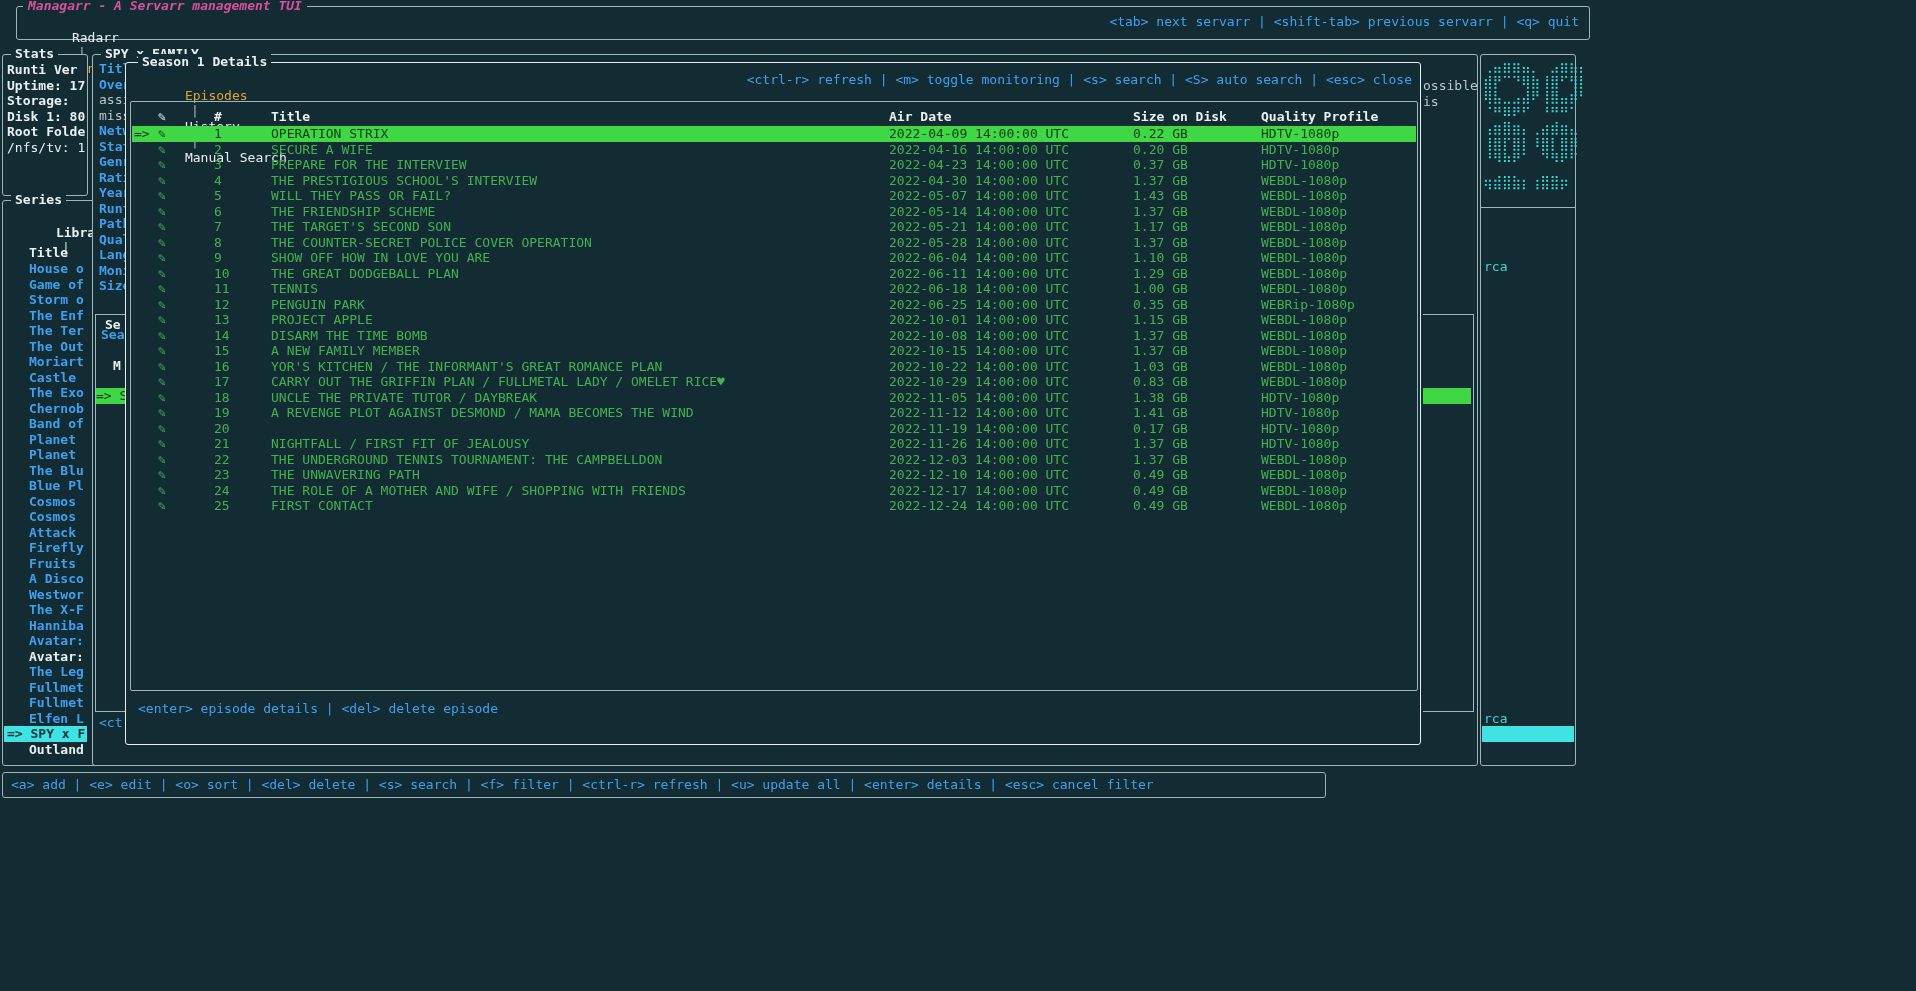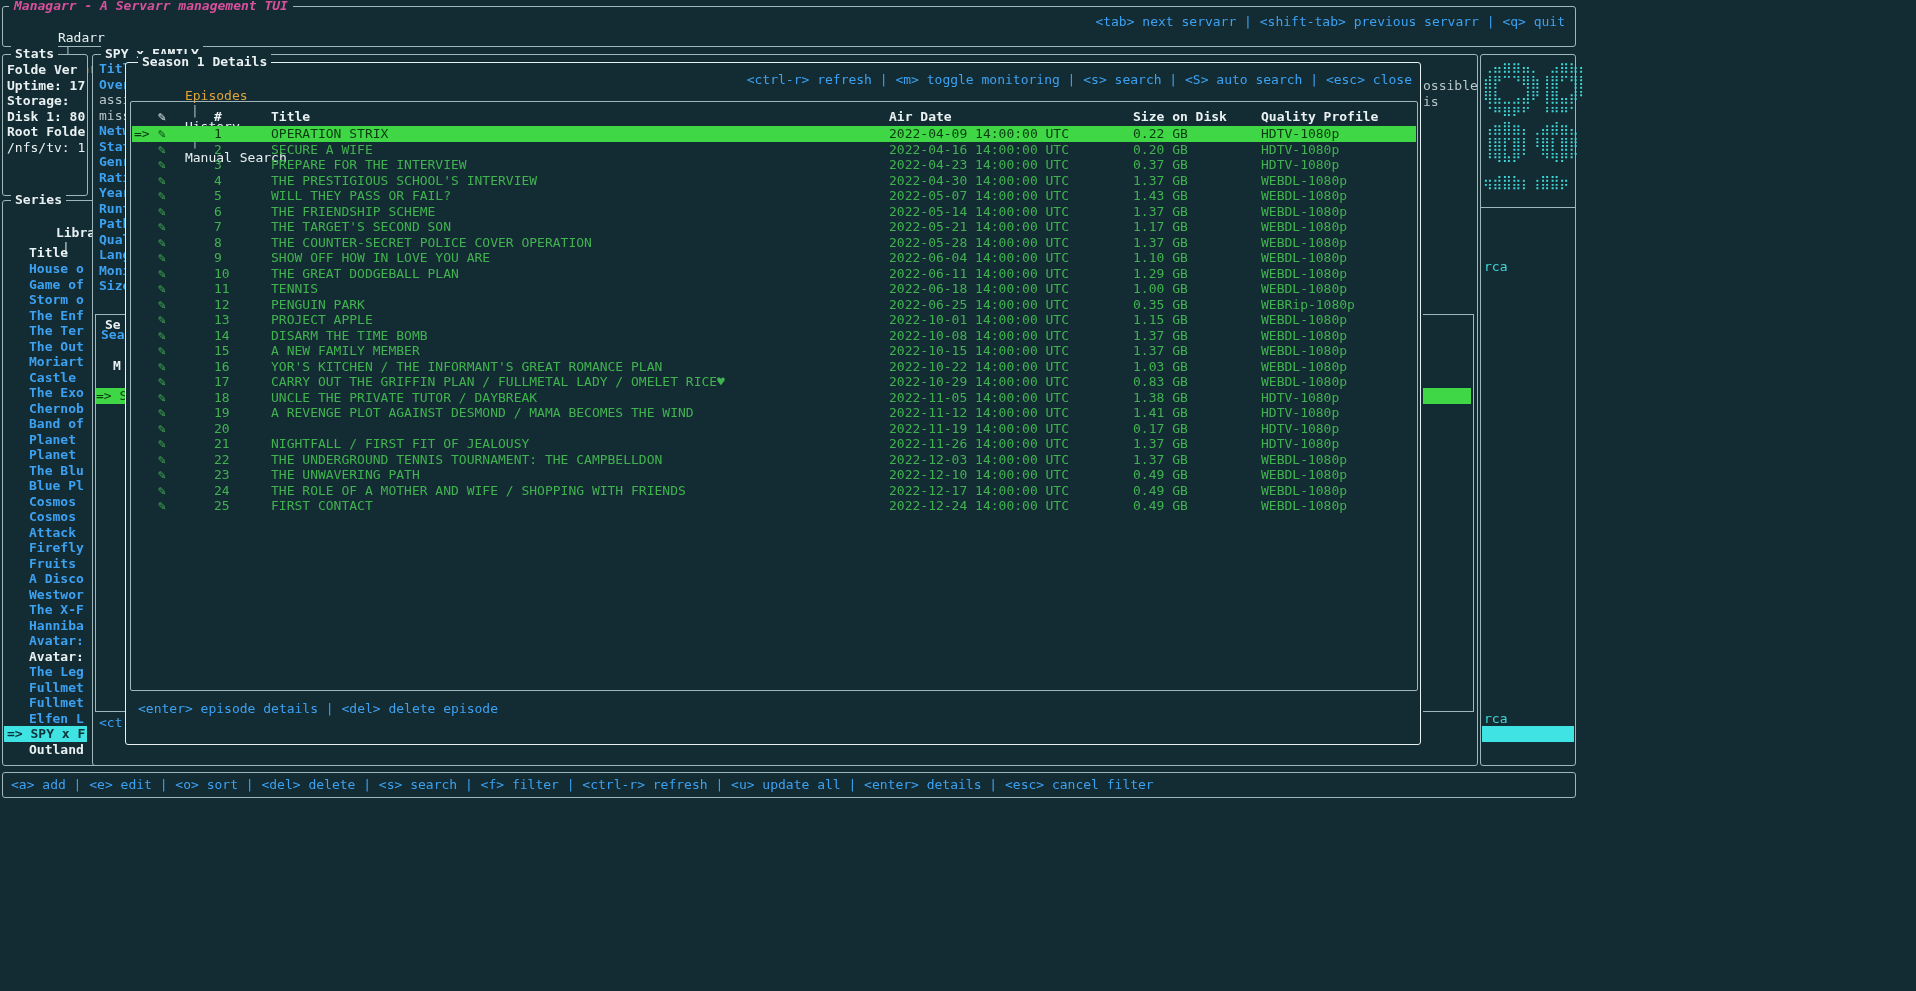--- a/index.html
+++ b/index.html
@@ -11,21 +11,21 @@
     font-size:13px;line-height:15.5px;color:var(--plain);
     --rh:15.5px;
   }
   .box{position:absolute;border:1px solid var(--panel-border);background:var(--bg);border-radius:3px;}
   .box-title{position:absolute;top:-9px;left:8px;background:var(--bg);padding:0 4px;font-weight:bold;color:var(--white);white-space:pre;}
   .kb{color:var(--blue);white-space:pre;}
   .frag{position:absolute;white-space:pre;}
   .plain{color:var(--plain);} .white{color:var(--white);} .blue{color:var(--blue);} .cyan{color:var(--cyan);} .bold{font-weight:bold;}
 
   
-  .header-box{left:2px;top:6px;width:1574px;height:41px;}
+  .header-box{left:16px;top:6px;width:1574px;height:34px;}
   .app-title{position:absolute;left:6px;top:-9px;background:var(--bg);padding:0 5px;color:var(--magenta);font-weight:bold;font-style:italic;white-space:pre;}
   .header-tabs{position:absolute;left:8px;top:7px;white-space:pre;}
   .tab{font-weight:normal;color:var(--white);cursor:default;}
   .tab.gold{color:var(--gold);}
   .tab-sep{color:var(--panel-border);padding:0 6px;}
   .header-keys{position:absolute;right:10px;top:7px;}
 
   
   .stats-box{left:2px;top:54px;width:86px;height:142px;}
   .stats-lines{position:absolute;left:4px;top:7px;right:1px;overflow:hidden;}
@@ -83,42 +83,42 @@
   
   .right-box{left:1480px;top:54px;width:96px;height:712px;}
   .logo{position:absolute;left:2px;top:3px;color:var(--cyan);}
   .logo-line{height:var(--rh);white-space:pre;font-family:"DejaVu Sans Mono","DejaVu Sans",monospace;}
   .right-divider{position:absolute;left:0;right:0;top:152px;border-top:1px solid var(--panel-border);}
   .f-rtop{left:3px;top:204px;}
   .f-rbot{left:3px;top:656px;}
   .right-sel-block{position:absolute;left:1px;top:671px;height:16px;width:92px;background:var(--selected-cyan-bg);}
 
   
-  .bottom-bar{left:2px;top:772px;width:1574px;height:26px;}
+  .bottom-bar{left:2px;top:772px;width:1324px;height:26px;}
   .bottom-keys{position:absolute;left:8px;top:4px;}
 </style>
 </head>
 <body>
 
 <div class="term">
 
   <div class="box header-box">
     <div class="app-title">Managarr - A Servarr management TUI</div>
     <div class="header-tabs">
       <span class="tab">Radarr</span>
       <span class="tab-sep">|</span>
       <span class="tab gold">Sonarr</span>
     </div>
     <div class="header-keys kb">&lt;tab&gt; next servarr | &lt;shift-tab&gt; previous servarr | &lt;q&gt; quit</div>
   </div>
 
   <div class="box stats-box">
     <div class="box-title">Stats</div>
     <div class="stats-lines">
-        <div class="stat-line bold">Folde Ver</div>
+        <div class="stat-line bold">Runti Ver</div>
         <div class="stat-line bold">Uptime: 17</div>
         <div class="stat-line bold">Storage:</div>
         <div class="stat-line bold">Disk 1: 80</div>
         <div class="stat-line bold">Root Folde</div>
         <div class="stat-line">/nfs/tv: 1</div>
       </div>
   </div>
 
   <div class="box series-box">
     <div class="box-title">Series</div>

